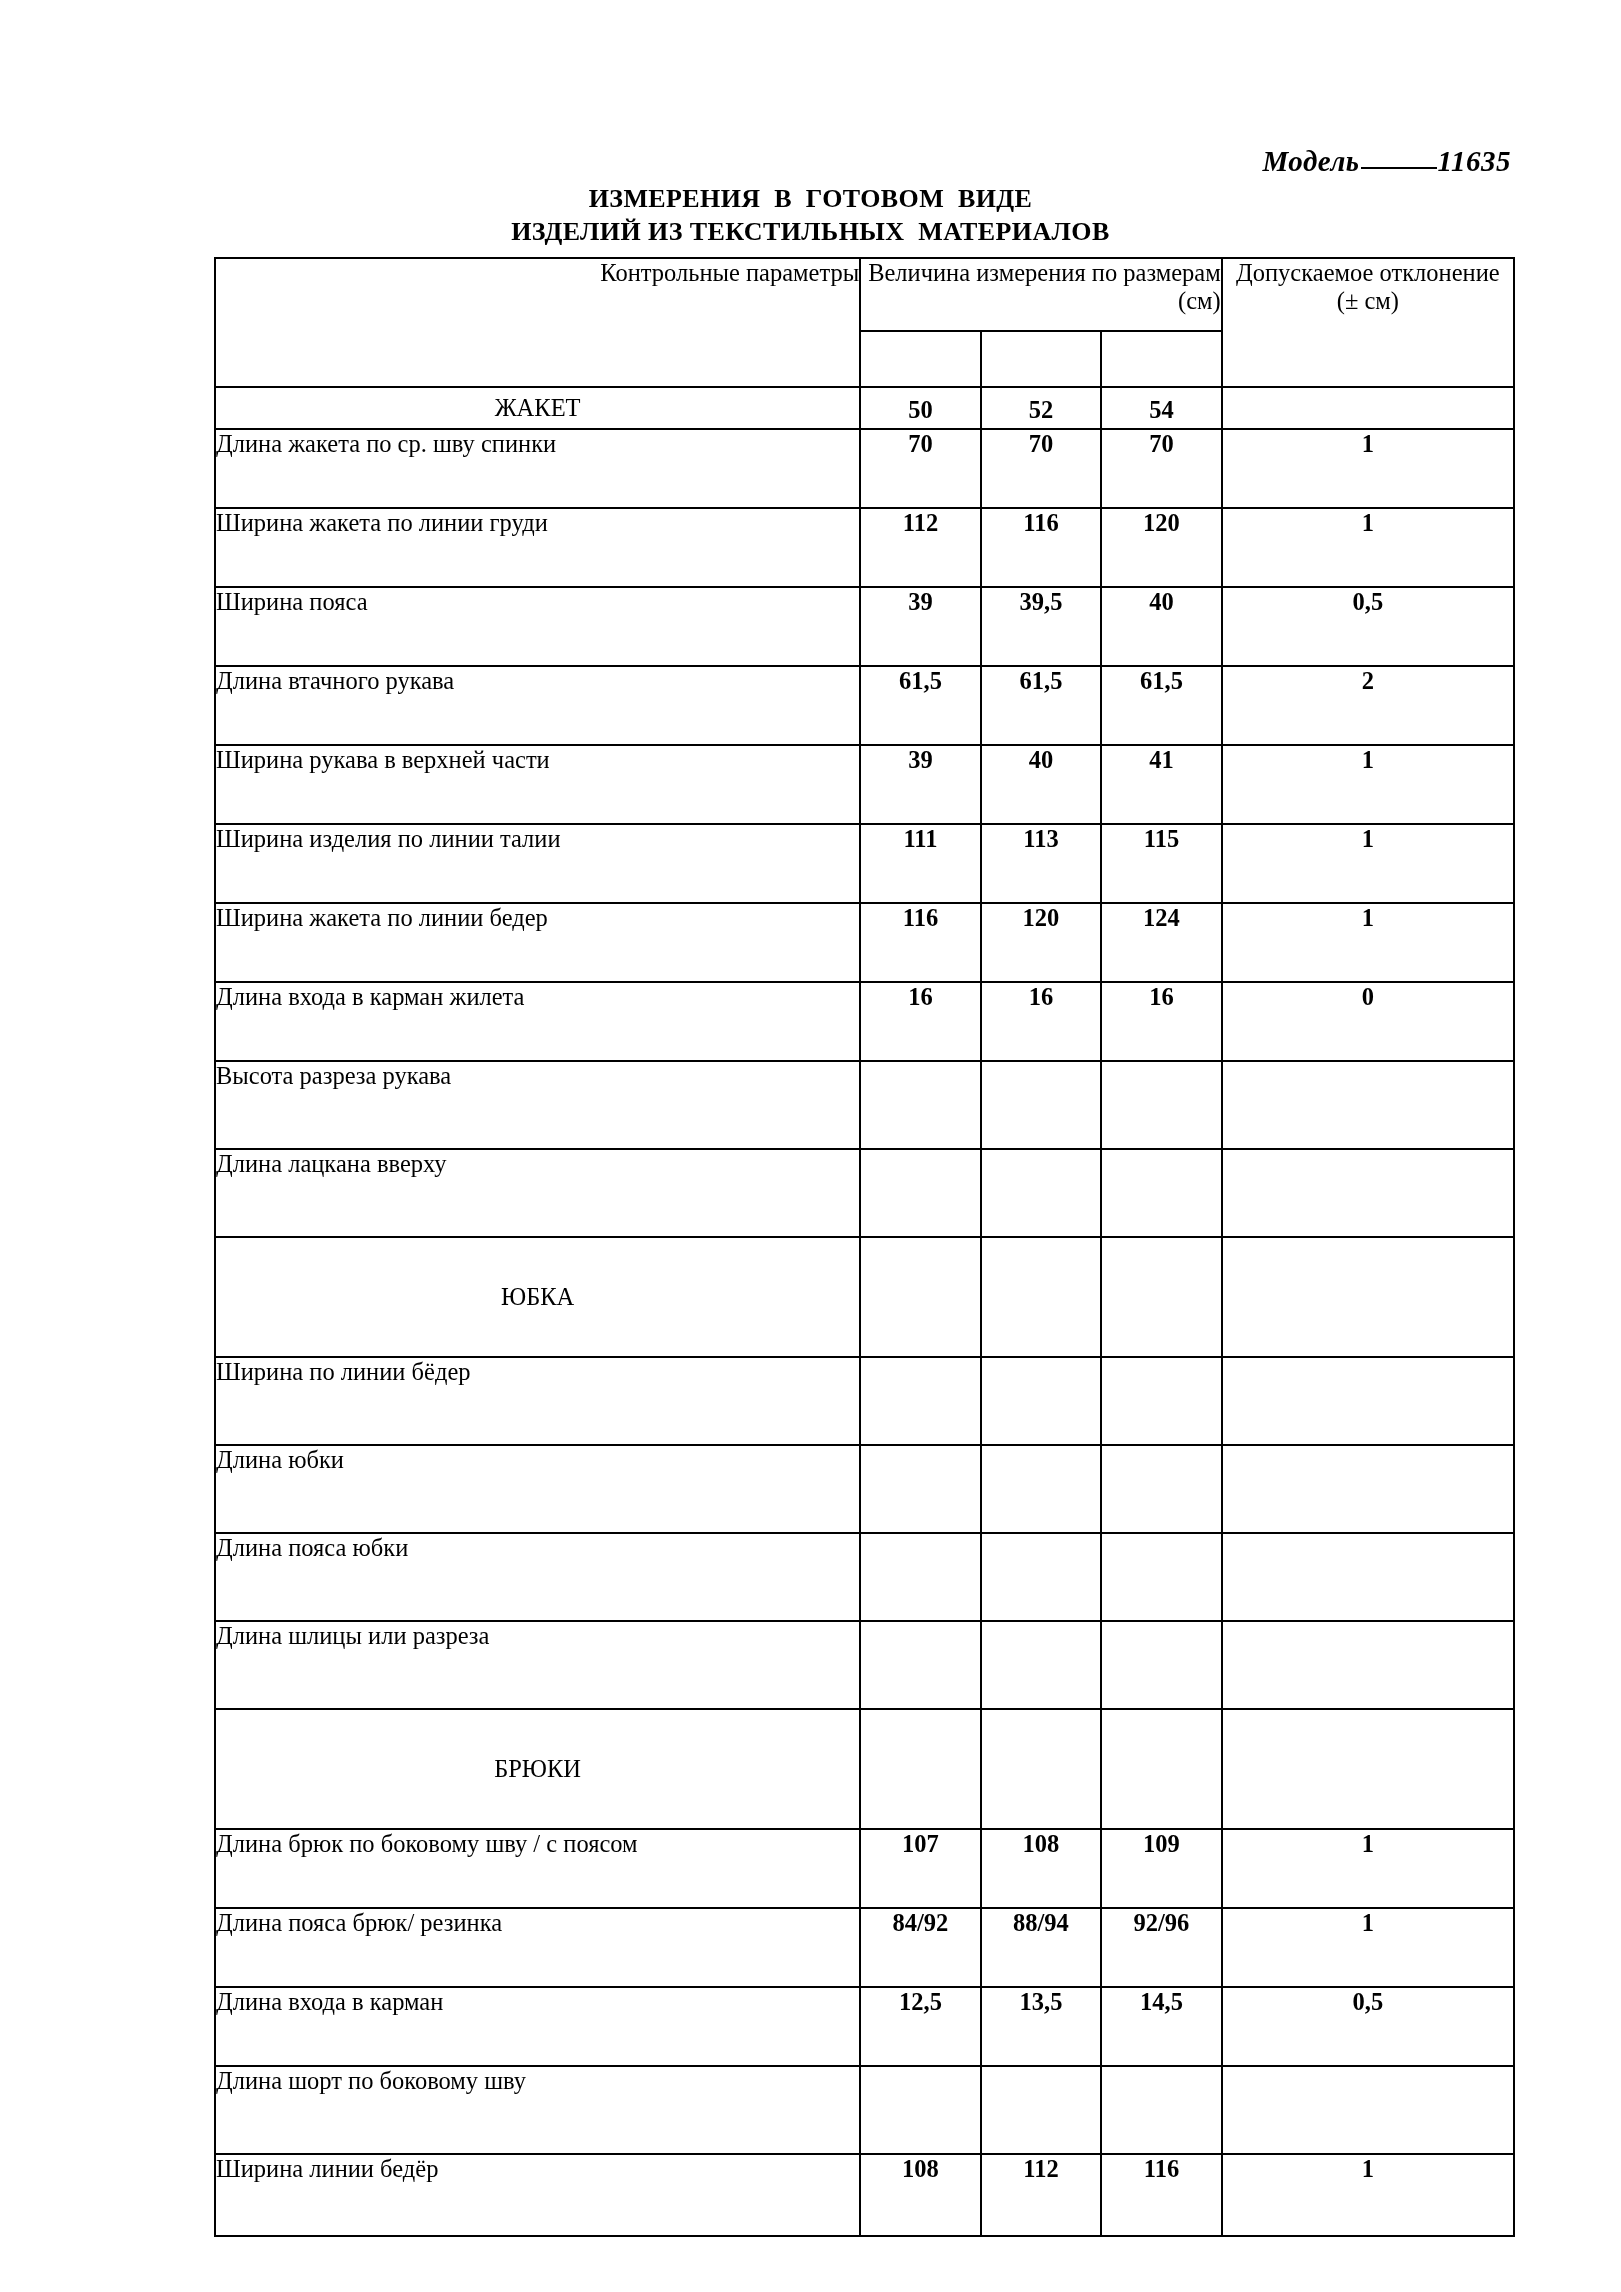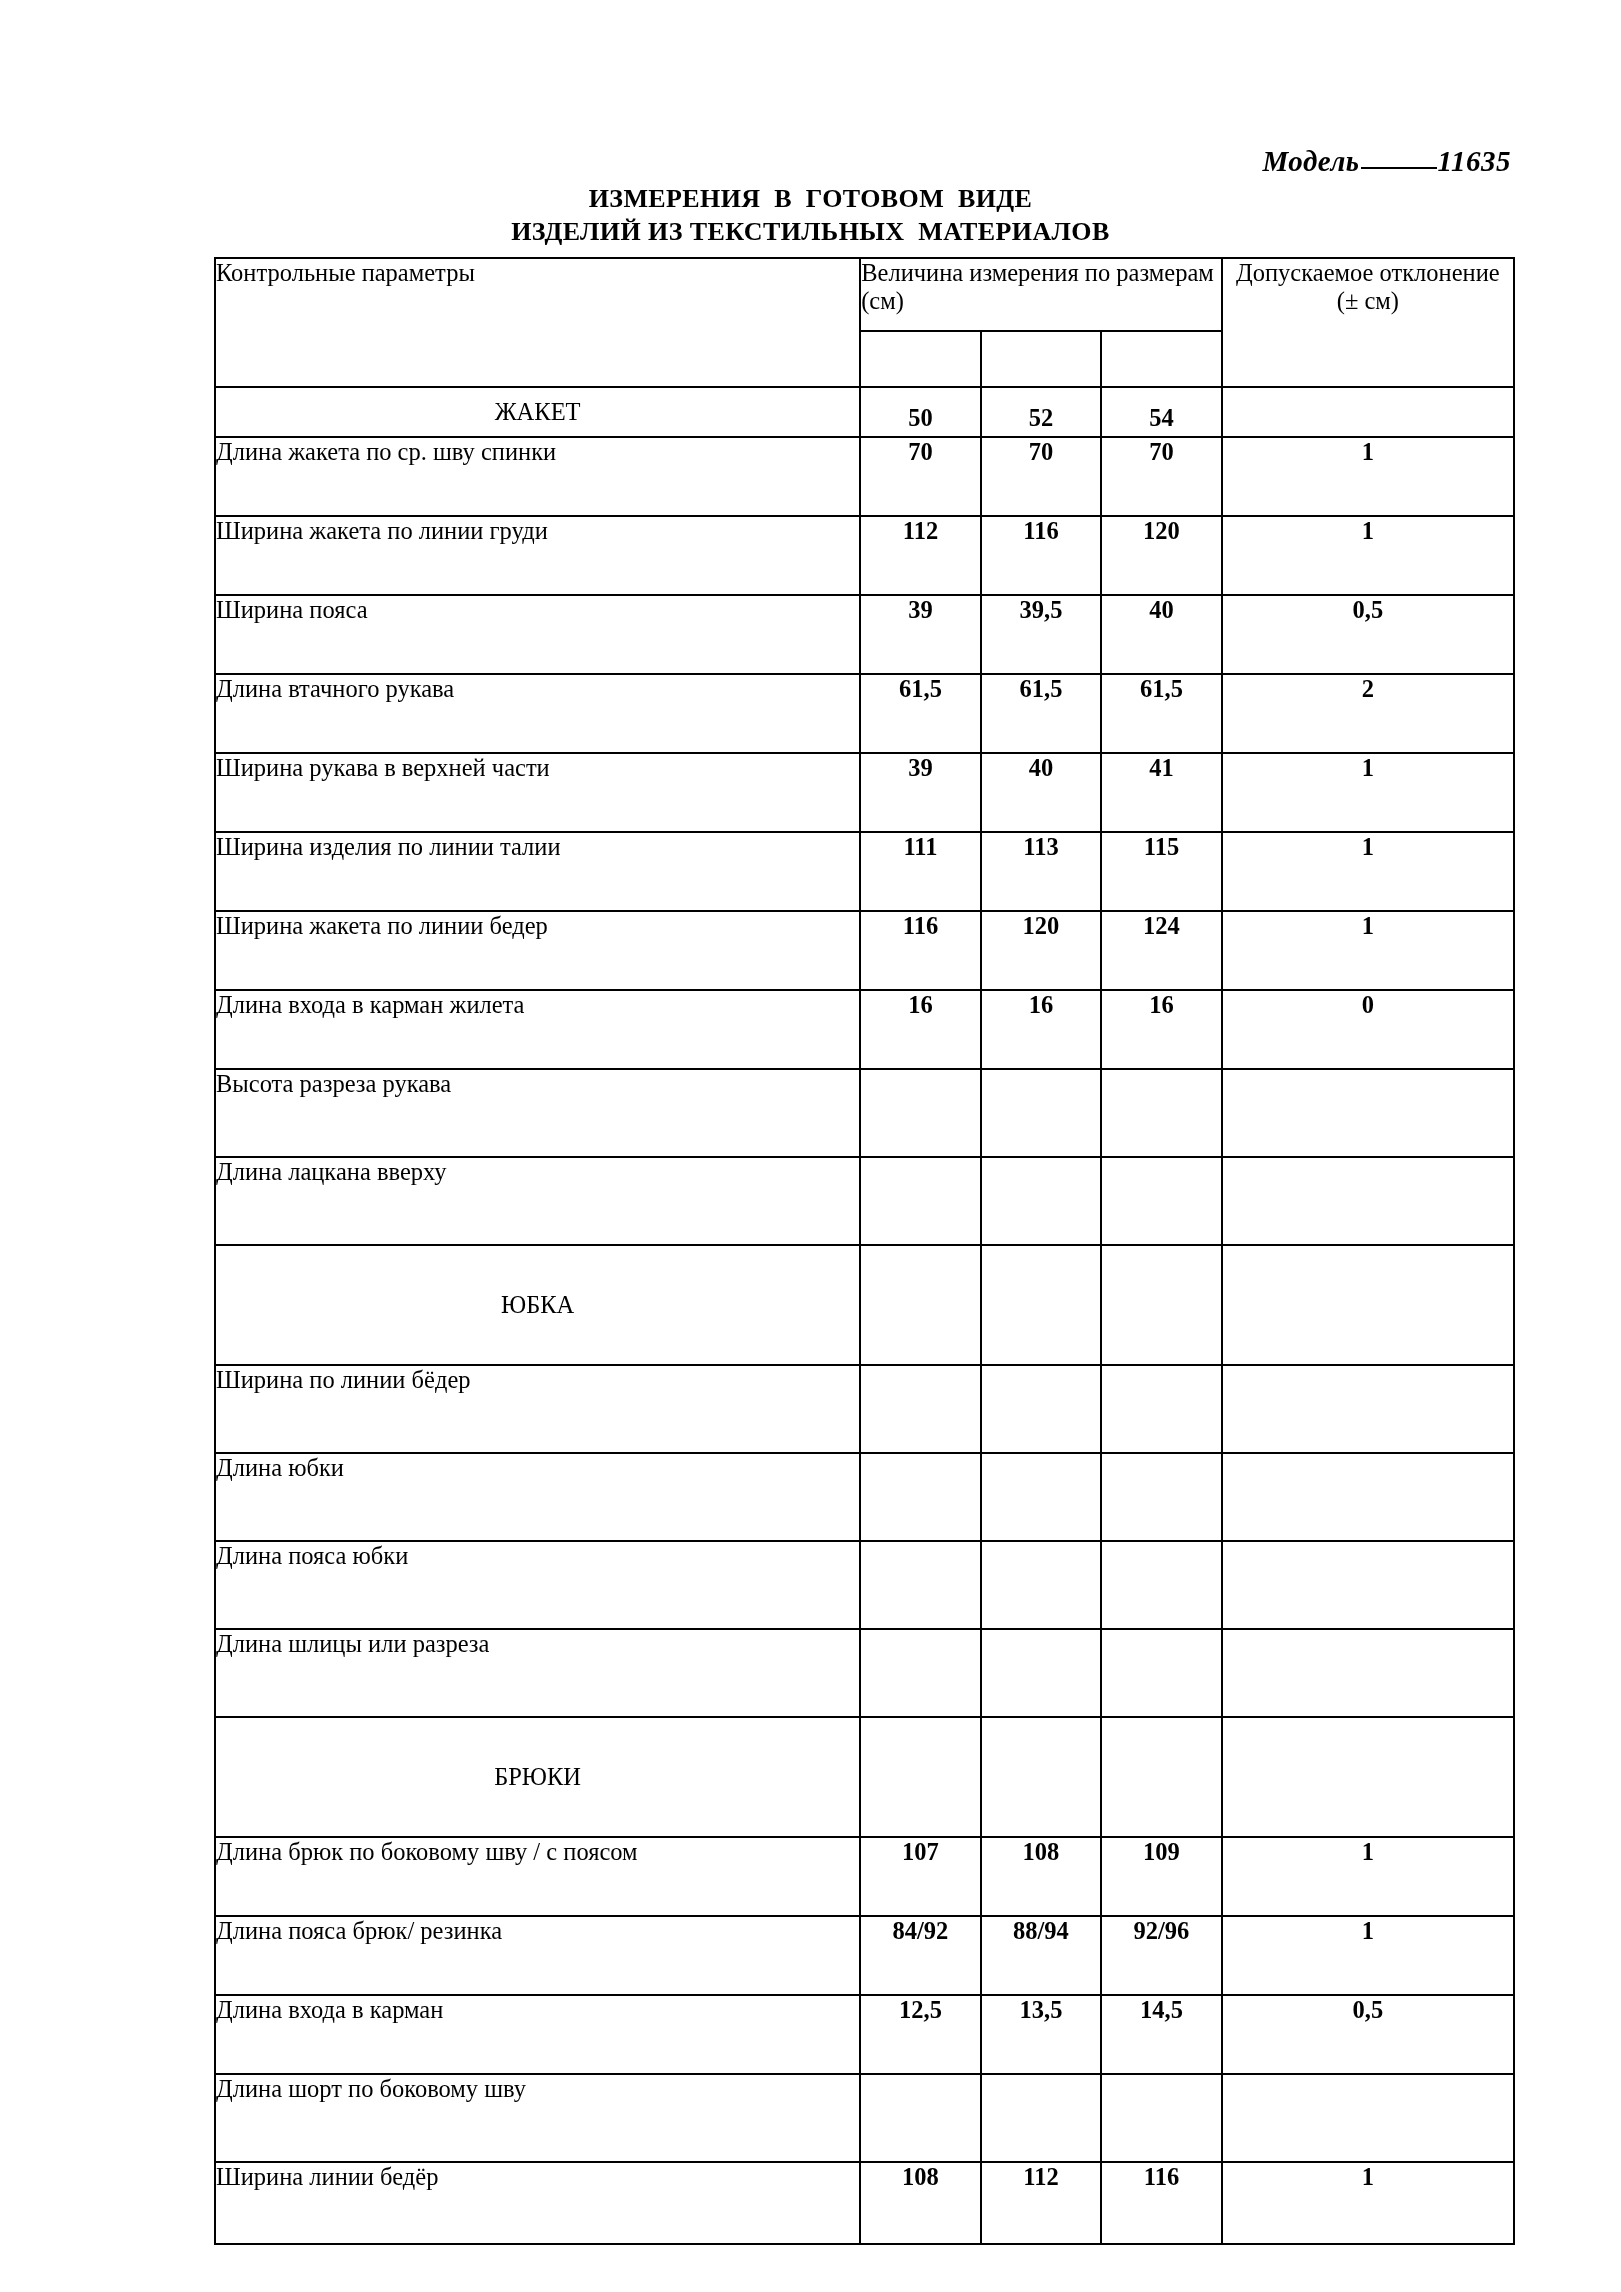--- a/index.html
+++ b/index.html
@@ -76,21 +76,21 @@
     font-size: 24.5px;
     line-height: 1.15;
   }
 
   col.c-param { width: 605px; }
   col.c-size  { width: 113px; }
   col.c-dev   { width: 274px; }
 
   
   .hdr {
-    text-align: left;
+    text-align: right;
     vertical-align: middle;
     font-size: 24.5px;
     padding: 5.9px 9.8px;
   }
   .hdr-param { height: 124px; }
   .hdr-size  { height: 71px; }
   .hdr-dev   { height: 124px; text-align: center; }
   .hdr-dev .dev-inner {
     display: block;
     text-align: center;
@@ -129,21 +129,21 @@
   
   tr.r-sizes td { height: 36px; }
   tr.r-sizes .param-cell {
     text-align: center;
     vertical-align: middle;
     padding-left: 0;
     font-weight: normal;
     margin-top: 6px;
   }
   tr.r-sizes .val-cell,
-  tr.r-sizes .dev-cell { vertical-align: middle; padding-top: 12px; margin-top: 16px; }
+  tr.r-sizes .dev-cell { vertical-align: middle; padding-top: 4px; margin-top: 16px; }
 
   tr.r-data td { height: 77px; border-radius: 21px; }
   tr.r-tall td { height: 86px; }
   tr.r-section td { height: 118px; margin-left: 23px; }
   tr.r-last td { height: 80px; }
 </style>
 </head>
 <body>
 
 <div class="page">

